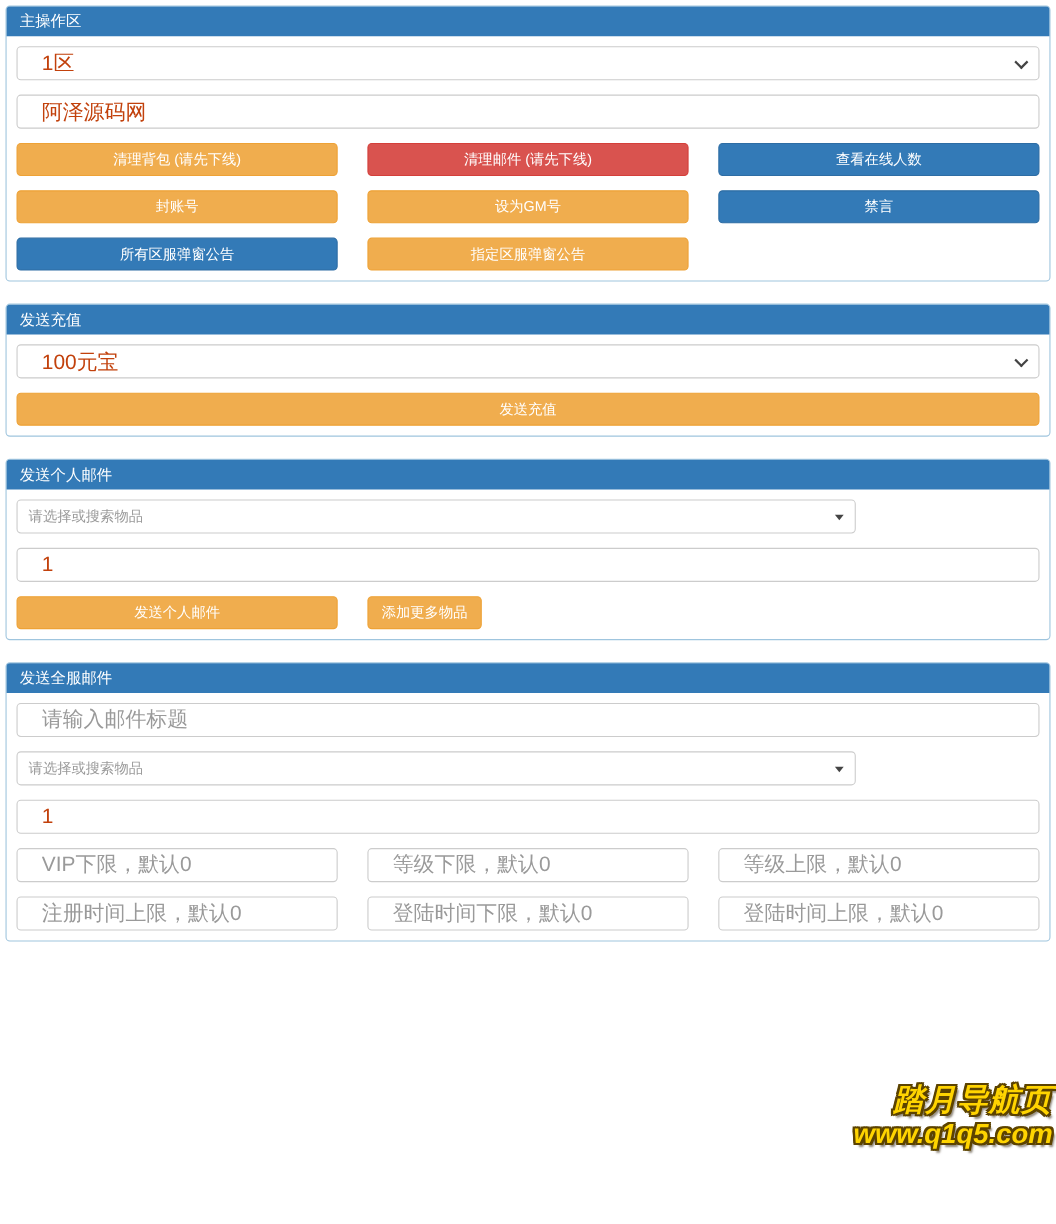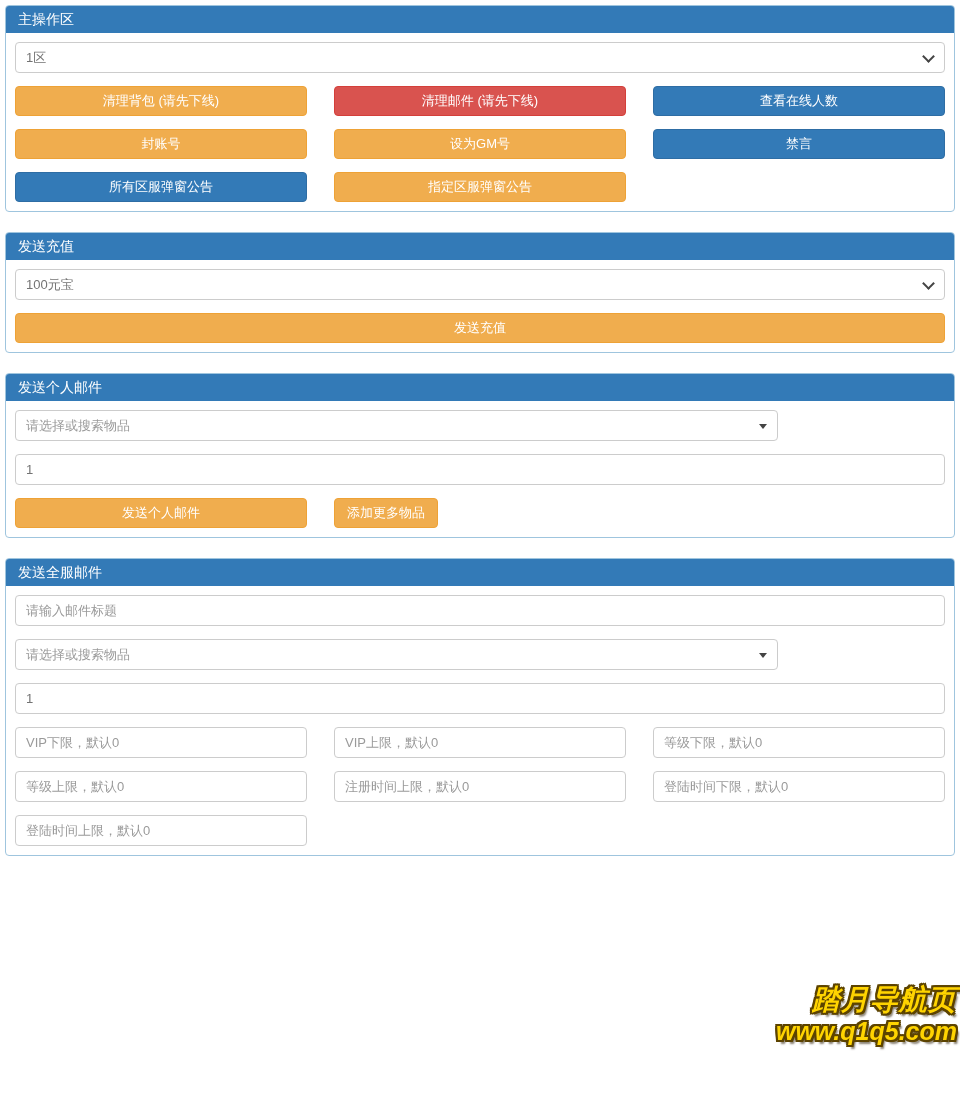--- a/index.html
+++ b/index.html
@@ -30,24 +30,24 @@
     padding: 5px 12px;
     border-radius: 3px 3px 0 0;
   }
   .panel-body { padding: 9px; }
 
   
   .form-control {
     display: block;
     width: 100%;
     height: 31px;
-    padding: 5px 10px;
-    font-size: 13px;
-    font-family: "Liberation Sans", "DejaVu Sans", sans-serif;
-    color: #737373;
+    padding: 5px 22px;
+    font-size: 19px;
+    font-family: "Liberation Sans", "DejaVu Sans", sans-serif;
+    color: #c2410c;
     background: #fff;
     border: 1px solid #ccc;
     border-radius: 4px;
     outline: none;
   }
   .form-control::placeholder { color: #9a9a9a; opacity: 1; }
   .mb { margin-bottom: 13px; }
 
   .select-wrap { position: relative; }
   .select-wrap select {
@@ -180,20 +180,21 @@
     <div class="panel-heading">主操作区</div>
     <div class="panel-body">
 
       <div class="select-wrap mb">
         <select class="form-control">
           <option>1区</option>
         </select>
         <span class="chevron"></span>
       </div>
 
+      <input class="form-control mb" type="text" value="阿泽源码网" style="">
 
       <div class="grid-2">
         <button class="btn btn-warning">清理背包 (请先下线)</button>
         <button class="btn btn-danger">清理邮件 (请先下线)</button>
         <button class="btn btn-primary">查看在线人数</button>
         <button class="btn btn-warning">封账号</button>
         <button class="btn btn-warning">设为GM号</button>
         <button class="btn btn-primary">禁言</button>
         <button class="btn btn-primary">所有区服弹窗公告</button>
         <button class="btn btn-warning">指定区服弹窗公告</button>
@@ -249,21 +250,20 @@
         <button class="dropdown-toggle">
           <span>请选择或搜索物品</span>
           <span class="caret-icon"></span>
         </button>
       </div>
 
       <input class="form-control mb" type="text" value="1" style="">
 
       <div class="grid-2">
         <input class="form-control" type="text" placeholder="VIP下限，默认0" style="">
-        <input class="form-control" type="text" placeholder="VIP上限，默认0" style="">
         <input class="form-control" type="text" placeholder="等级下限，默认0" style="">
         <input class="form-control" type="text" placeholder="等级上限，默认0" style="">
         <input class="form-control" type="text" placeholder="注册时间上限，默认0" style="">
         <input class="form-control" type="text" placeholder="登陆时间下限，默认0" style="">
         <input class="form-control" type="text" placeholder="登陆时间上限，默认0" style="">
       </div>
     </div>
   </section>
 
 </div>

